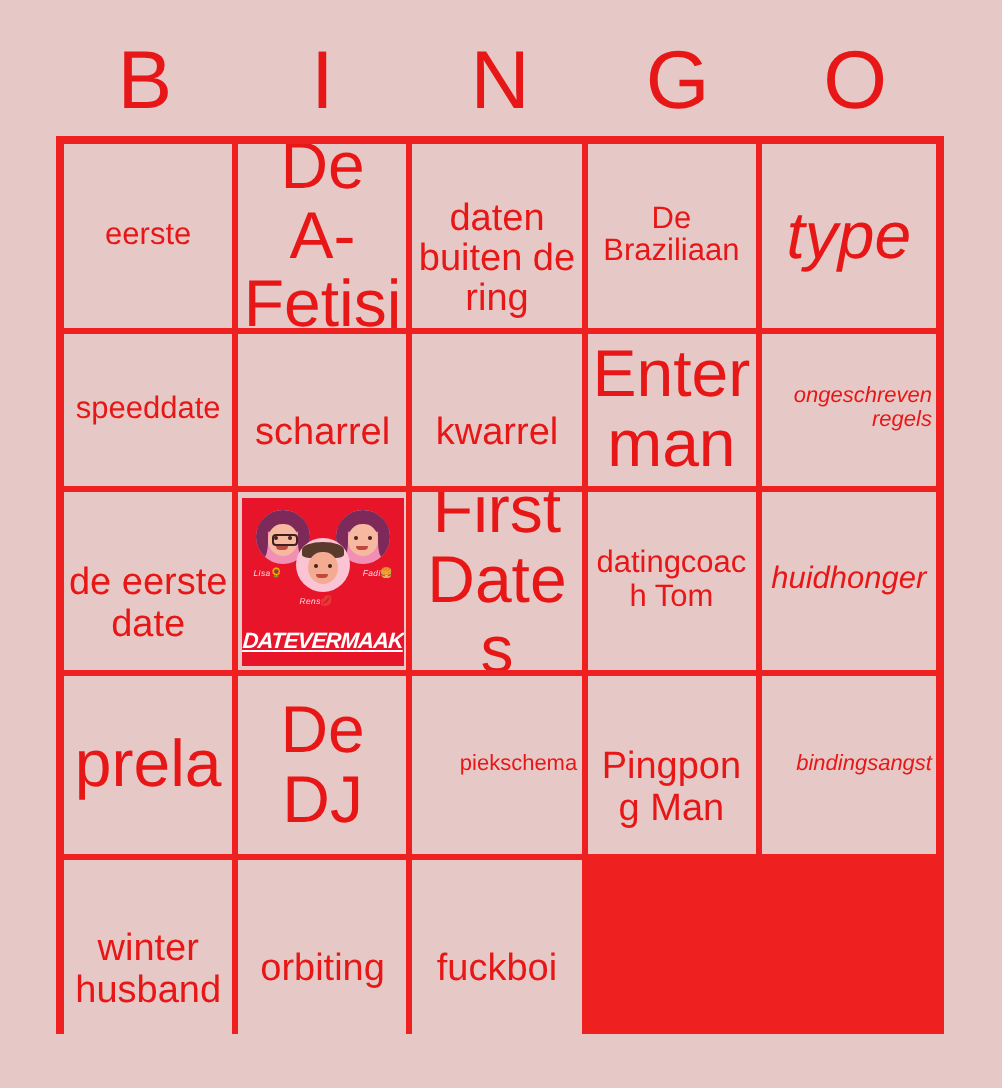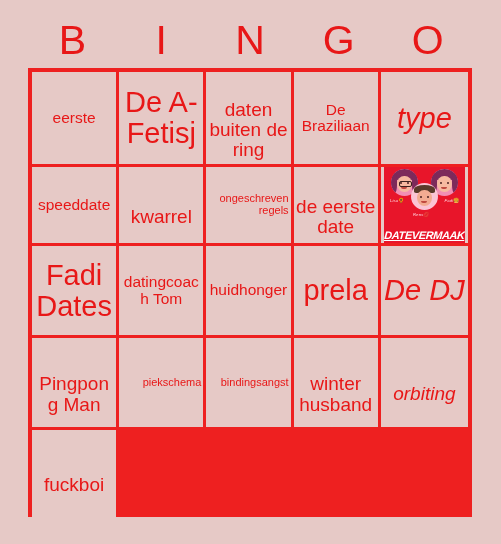--- a/index.html
+++ b/index.html
@@ -71,21 +71,21 @@
   .cell .txt {
     display: block;
     line-height: 1.06;
     width: 100%;
     word-break: break-word;
   }
   
   .fs-xs .txt { font-size: 11px; text-align: right; }
   .fs-s  .txt { font-size: 15.5px; }
   .fs-m  .txt { font-size: 19px; margin-top: 24px; }
-  .fs-xl .txt { font-size: 29px; }
+  .fs-xl .txt { font-size: 33px; }
 
   
   .free-cell {
     padding: 0;
     background: #e6c9c6;
   }
   .logo-box {
     position: relative;
     width: 81px;
     height: 84px;
@@ -221,21 +221,27 @@
       <div class="cell fs-s">
         <span class="txt">De Braziliaan</span>
       </div>
       <div class="cell fs-xl">
         <span class="txt">type</span>
       </div>
       <div class="cell fs-s">
         <span class="txt">speeddate</span>
       </div>
       <div class="cell fs-m">
+        <span class="txt">scharrel</span>
+      </div>
+      <div class="cell fs-m">
         <span class="txt">kwarrel</span>
+      </div>
+      <div class="cell fs-xl">
+        <span class="txt">Enter man</span>
       </div>
       <div class="cell fs-xs">
         <span class="txt">ongeschreven regels</span>
       </div>
       <div class="cell fs-m">
         <span class="txt">de eerste date</span>
       </div>
       <div class="cell fs-s free-cell">
         <div class="logo-box">
           <div class="portrait p-left">
@@ -267,40 +273,40 @@
               <div class="mouth"></div>
             </div>
           </div>
           <div class="caption cap-left">Lisa<span class="cap-emoji">🌻</span></div>
           <div class="caption cap-center">Rens<span class="cap-emoji">💋</span></div>
           <div class="caption cap-right">Fadi<span class="cap-emoji">🍔</span></div>
           <div class="wordmark">DATEVERMAAK</div>
         </div>
       </div>
       <div class="cell fs-xl">
-        <span class="txt">Fadi Dates</span>
+        <span class="txt">First Dates</span>
       </div>
       <div class="cell fs-s">
         <span class="txt">datingcoach Tom</span>
       </div>
       <div class="cell fs-s">
         <span class="txt">huidhonger</span>
       </div>
       <div class="cell fs-xl">
         <span class="txt">prela</span>
       </div>
       <div class="cell fs-xl">
         <span class="txt">De DJ</span>
-      </div>
-      <div class="cell fs-m">
-        <span class="txt">Pingpong Man</span>
       </div>
       <div class="cell fs-xs">
         <span class="txt">piekschema</span>
       </div>
+      <div class="cell fs-m">
+        <span class="txt">Pingpong Man</span>
+      </div>
       <div class="cell fs-xs">
         <span class="txt">bindingsangst</span>
       </div>
       <div class="cell fs-m">
         <span class="txt">winter husband</span>
       </div>
       <div class="cell fs-m">
         <span class="txt">orbiting</span>
       </div>
       <div class="cell fs-m">

